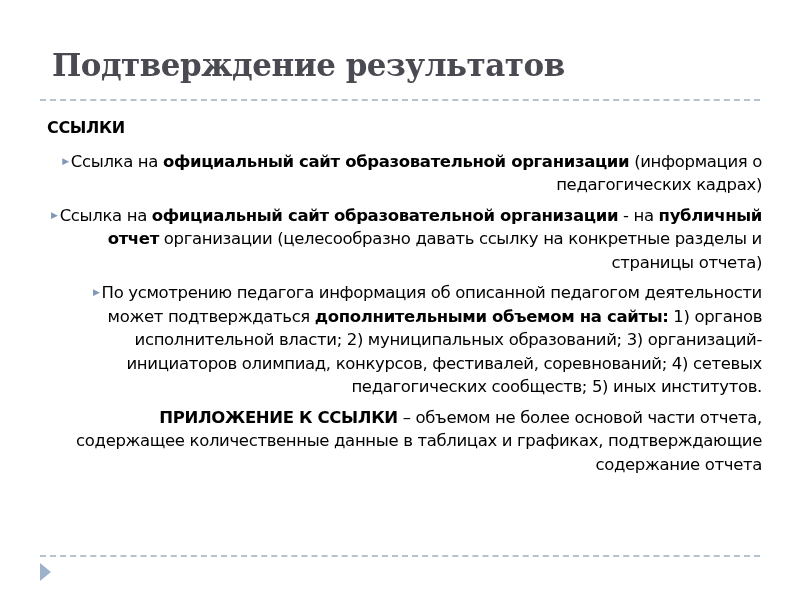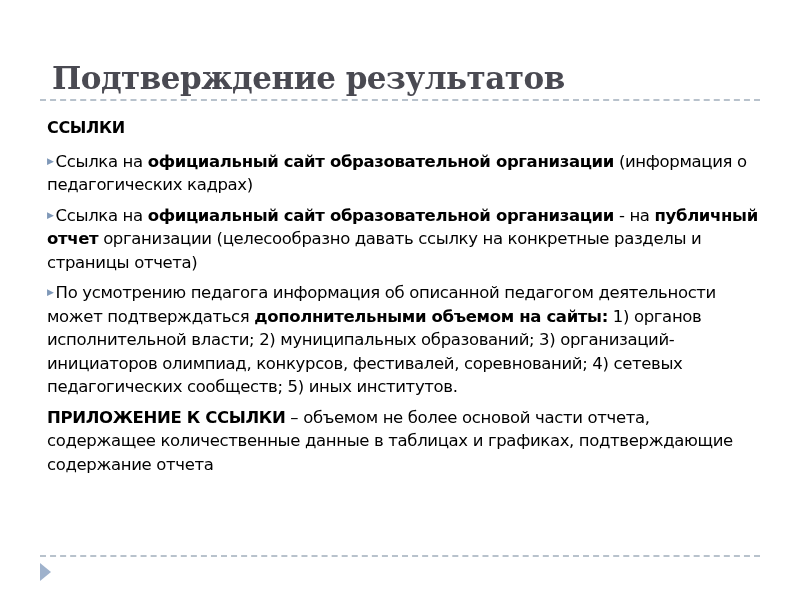--- a/index.html
+++ b/index.html
@@ -1,36 +1,36 @@
 <!DOCTYPE html>
 <html><head>
 <meta charset="utf-8">
 <style>
   html, body { margin: 0; padding: 0; }
   body {
     width: 800px; height: 600px; background: #ffffff; position: relative; overflow: hidden;
     font-family: "DejaVu Sans", sans-serif; color: #000;
   }
   .title {
-    position: absolute; left: 52px; top: 60px;
+    position: absolute; left: 52px; top: 47px;
     font-family: "DejaVu Serif", serif; font-weight: bold; font-size: 31px;
     color: #4a4a52; letter-spacing: -0.5px; white-space: nowrap;
   }
   .rule {
     position: absolute; left: 40px; width: 720px; height: 0;
     border-top: 2px dashed #b8c2cc;
   }
   .rule.top { top: 99px; }
   .rule.bottom { top: 555px; }
   .content {
     position: absolute; left: 47px; top: 116px; width: 715px;
     font-size: 16.5px; line-height: 23.5px; letter-spacing: -0.35px;
   }
   .heading { font-weight: bold; margin-bottom: 10px; font-size: 16px; }
-  .para { margin-bottom: 7px; }
+  .para { margin-bottom: 7px; text-align: right; }
   .bullet { color: #7f98b8; font-size: 9px; vertical-align: 3px; margin-right: 2px; }
   b { font-weight: bold; }
   .nav-arrow {
     position: absolute; left: 40px; top: 563px; width: 0; height: 0;
     border-top: 9px solid transparent; border-bottom: 9px solid transparent;
     border-left: 11px solid #9fb2cc;
   }
 </style>
 </head>
 <body>

